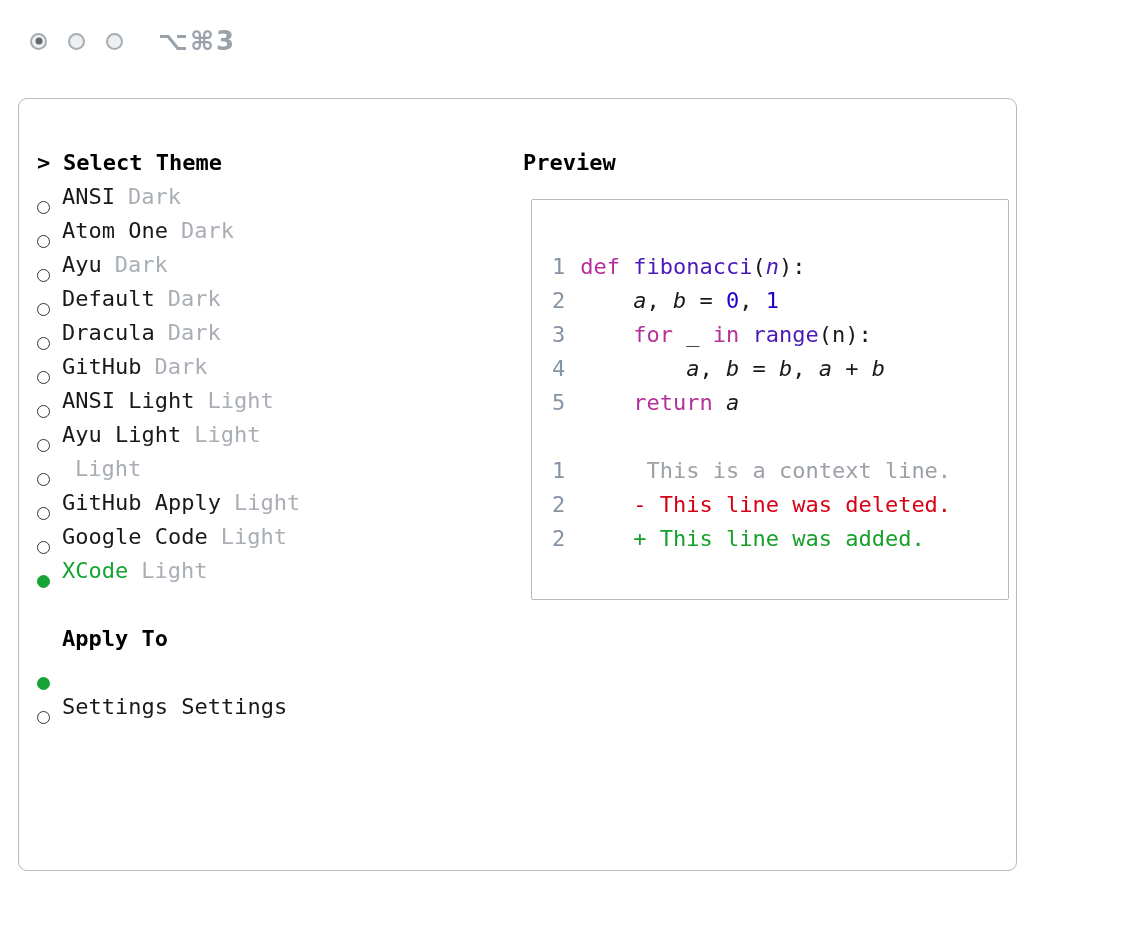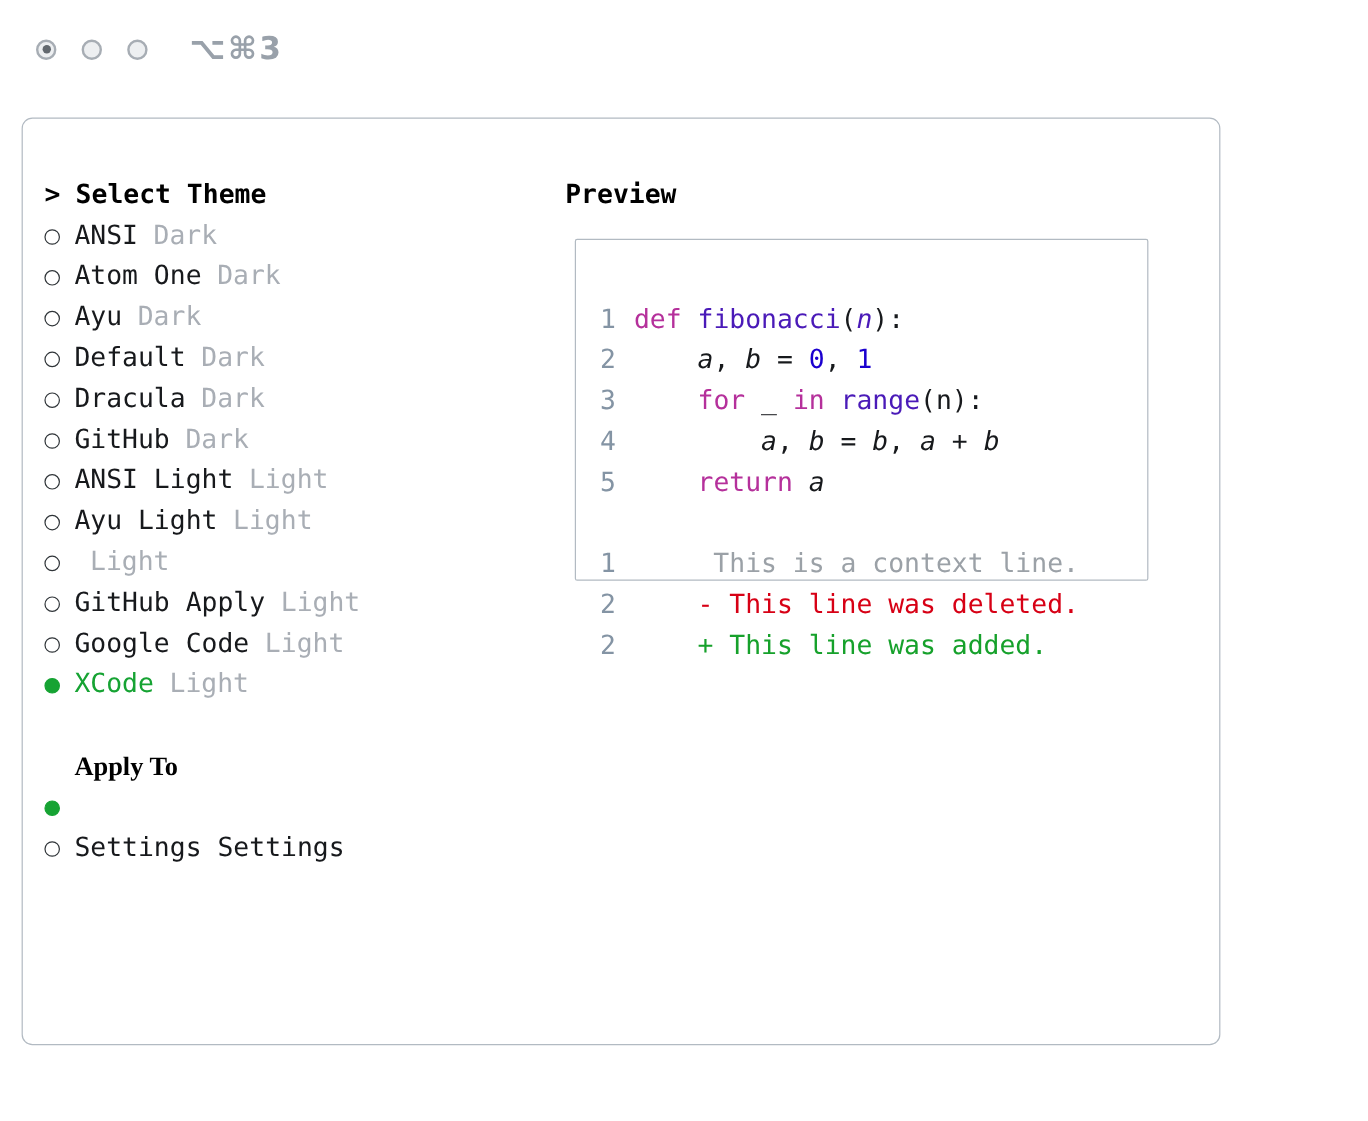--- a/index.html
+++ b/index.html
@@ -20,37 +20,37 @@
   }
   .shortcut {
     margin-left:14px; font-family:"DejaVu Sans",sans-serif;
     font-size:26px; font-weight:600; color:#99a1aa; letter-spacing:2px;
   }
   .panel {
     position:absolute; left:18px; top:98px; width:999px; height:773px;
     border:1.5px solid var(--border,#b2bac2); border-radius:9px; background:#fff;
   }
   .left-col { position:absolute; left:18px; top:47px; width:432px; font-size:22px; line-height:34px; }
-  .right-col { position:absolute; left:452px; top:47px; font-size:22px; line-height:34px; }
+  .right-col { position:absolute; left:504px; top:47px; font-size:22px; line-height:34px; }
   .header { font-weight:bold; color:#000; height:34px; display:flex; align-items:center; }
   .prefix { display:inline-block; width:26px; }
-  .row { display:flex; align-items:center; height:34px; cursor:default; }
+  .row { display:flex; align-items:flex-end; height:34px; cursor:default; }
   .radio {
     flex:0 0 13px; width:13px; height:13px; border:1.5px solid #2f3438;
     border-radius:50%; margin-right:12px;
   }
   .row.selected .radio { background:var(--green,#16a333); border-color:var(--green,#16a333); }
   .row.selected .tname { color:var(--green,#16a333); }
   .tvariant { color:var(--muted,#a9aeb5); margin-left:13px; }
   .gap34 { height:34px; }
-  .subheader { font-weight:bold; color:#000; margin-left:25px; height:34px; display:flex; align-items:center;font-family:Liberation Serif, serif; }
+  .subheader { font-weight:bold; color:#000; margin-left:25px; height:34px; display:flex; align-items:center; }
   .hint { color:var(--muted,#a9aeb5); width:390px; margin-top:34px; }
   .preview-title { font-weight:bold; color:#000; height:34px; display:flex; align-items:center; }
   .preview-box {
-    margin-top:19px; margin-left:8px; width:478px; height:285px;
+    margin-top:19px; margin-left:8px; width:478px; height:401px;
     border:1px solid var(--border,#b2bac2); border-radius:2px;
     padding:50px 0 0 20px;
   }
   .cline { white-space:pre; height:34px; }
   .lnum { color:var(--lnum,#8494a4); display:inline-block; min-width:13px; margin-right:15px; text-align:right; }
   .tok-kw { color:var(--kw,#b5309b); }
   .tok-fn { color:var(--fn,#4a1ab8); }
   .tok-num { color:var(--num,#1b00cf); }
   .tok-id { font-style:italic; }
   .tok-param { color:var(--fn,#4a1ab8); font-style:italic; }

